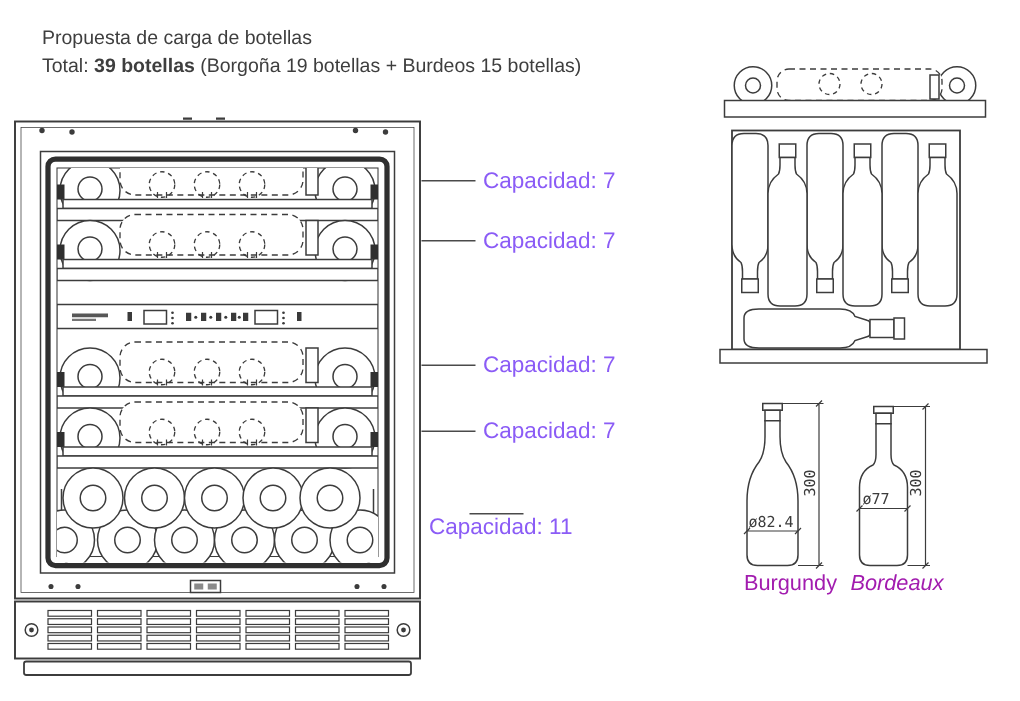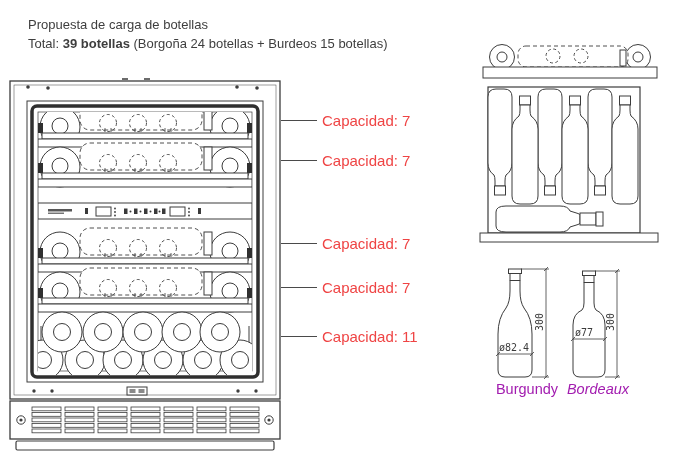--- a/index.html
+++ b/index.html
@@ -5,34 +5,34 @@
   html,body{margin:0;padding:0;background:#fff;}
   .canvas{
     position:relative;width:680px;height:467px;background:#fff;
     font-family:"Liberation Sans",sans-serif;color:#3e3e3e;overflow:hidden;
   }
   .abs{position:absolute;}
   .header{left:28px;top:15px;font-size:13px;line-height:19px;}
   .header b{font-weight:bold;}
   .cap-row{display:flex;align-items:center;height:22px;left:281px;}
   .cap-line{width:36px;border-top:1.5px solid #4a4a4a;}
-  .cap-text{margin-left:5px;font-size:15px;color:#ef4444;white-space:nowrap;}
+  .cap-text{margin-left:5px;font-size:15px;color:#8b5cf6;white-space:nowrap;}
   .total{left:284px;top:376px;font-weight:bold;font-size:15.5px;line-height:18px;color:#333;letter-spacing:.2px;}
   .bottle-name{font-size:14.5px;color:#a21caf;text-align:center;width:80px;top:381px;}
   .dimtxt{font-family:"DejaVu Sans Mono",monospace;font-size:10px;fill:#3c3c3c;}
   svg{display:block;}
 </style>
 </head>
 <body>
 
 <div class="canvas">
 
   <div class="abs header">
     <div>Propuesta de carga de botellas</div>
-    <div><span>Total: </span><b>39 botellas</b><span> (Borgoña 24 botellas + Burdeos 15 botellas)</span></div>
+    <div><span>Total: </span><b>39 botellas</b><span> (Borgoña 19 botellas + Burdeos 15 botellas)</span></div>
   </div>
 
   <svg class="abs" style="left:8px;top:77px;" width="276" height="378" viewBox="0 0 276 378">
     <defs>
       <g id="shelf-row">
         <circle cx="52" cy="-6" r="20" fill="#fff" stroke="#3c3c3c" stroke-width="1"></circle>
         <circle cx="52" cy="-7" r="8" fill="none" stroke="#3c3c3c" stroke-width="1"></circle>
         <circle cx="222" cy="-6" r="20" fill="#fff" stroke="#3c3c3c" stroke-width="1"></circle>
         <circle cx="222" cy="-7" r="8" fill="none" stroke="#3c3c3c" stroke-width="1"></circle>
         <rect x="72" y="-30" width="122" height="27" rx="10" fill="#fff" stroke="#3c3c3c" stroke-width=".9" stroke-dasharray="4 3"></rect>
@@ -189,21 +189,21 @@
     <span class="cap-text">Capacidad: 7</span>
   </div>
   <div class="abs cap-row" style="top:232px;">
     <div class="cap-line"></div>
     <span class="cap-text">Capacidad: 7</span>
   </div>
   <div class="abs cap-row" style="top:276px;">
     <div class="cap-line"></div>
     <span class="cap-text">Capacidad: 7</span>
   </div>
-  <div class="abs cap-row" style="top:325px;">
+  <div class="abs cap-row" style="top:342px;flex-direction:column;">
     <div class="cap-line"></div>
     <span class="cap-text">Capacidad: 11</span>
   </div>
 
 
   <svg class="abs" style="left:478px;top:30px;" width="182" height="216" viewBox="0 0 182 216">
     <defs>
       <g id="bottle-down">
         <path d="M -12,8 Q -12,0 -4,0 L 4,0 Q 12,0 12,8 L 12,74 Q 12,82 6,86 Q 5,88 5,92 L 5,97 L -5,97 L -5,92 Q -5,88 -6,86 Q -12,82 -12,74 Z" fill="#fff" stroke="#3c3c3c" stroke-width="1"></path>
         <rect x="-5.5" y="97" width="11" height="9" fill="#fff" stroke="#3c3c3c" stroke-width="1"></rect>

